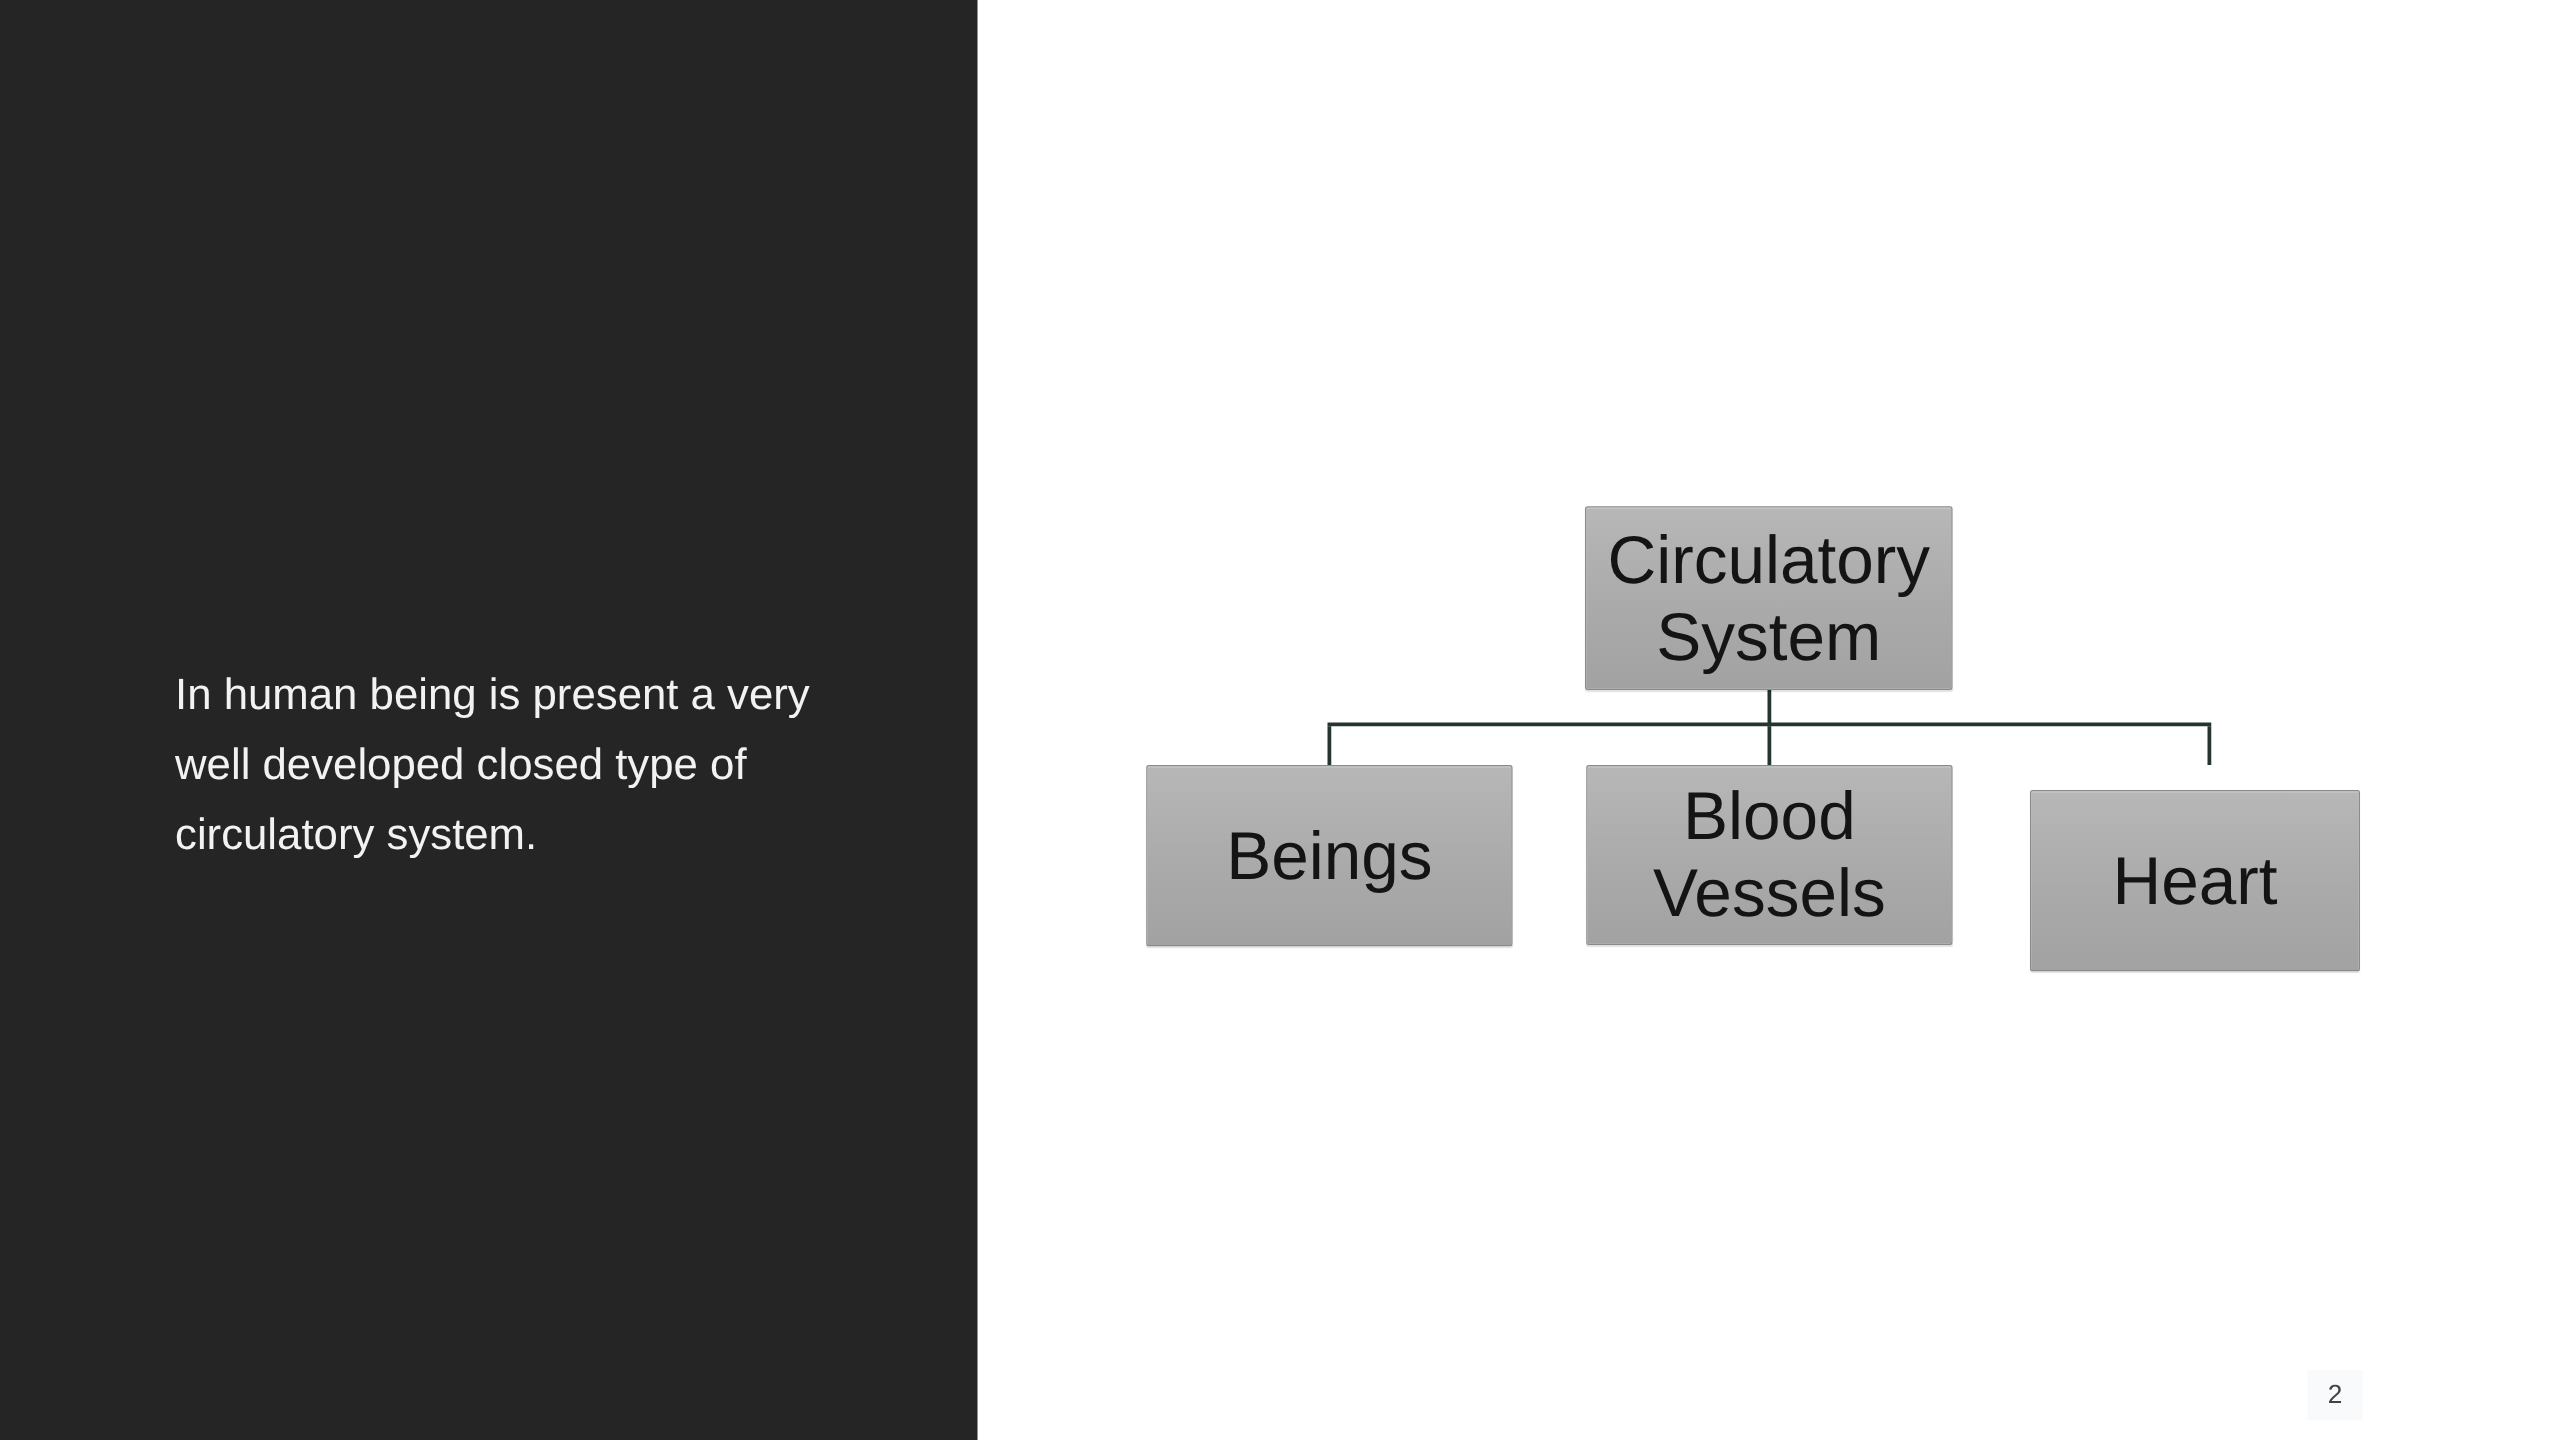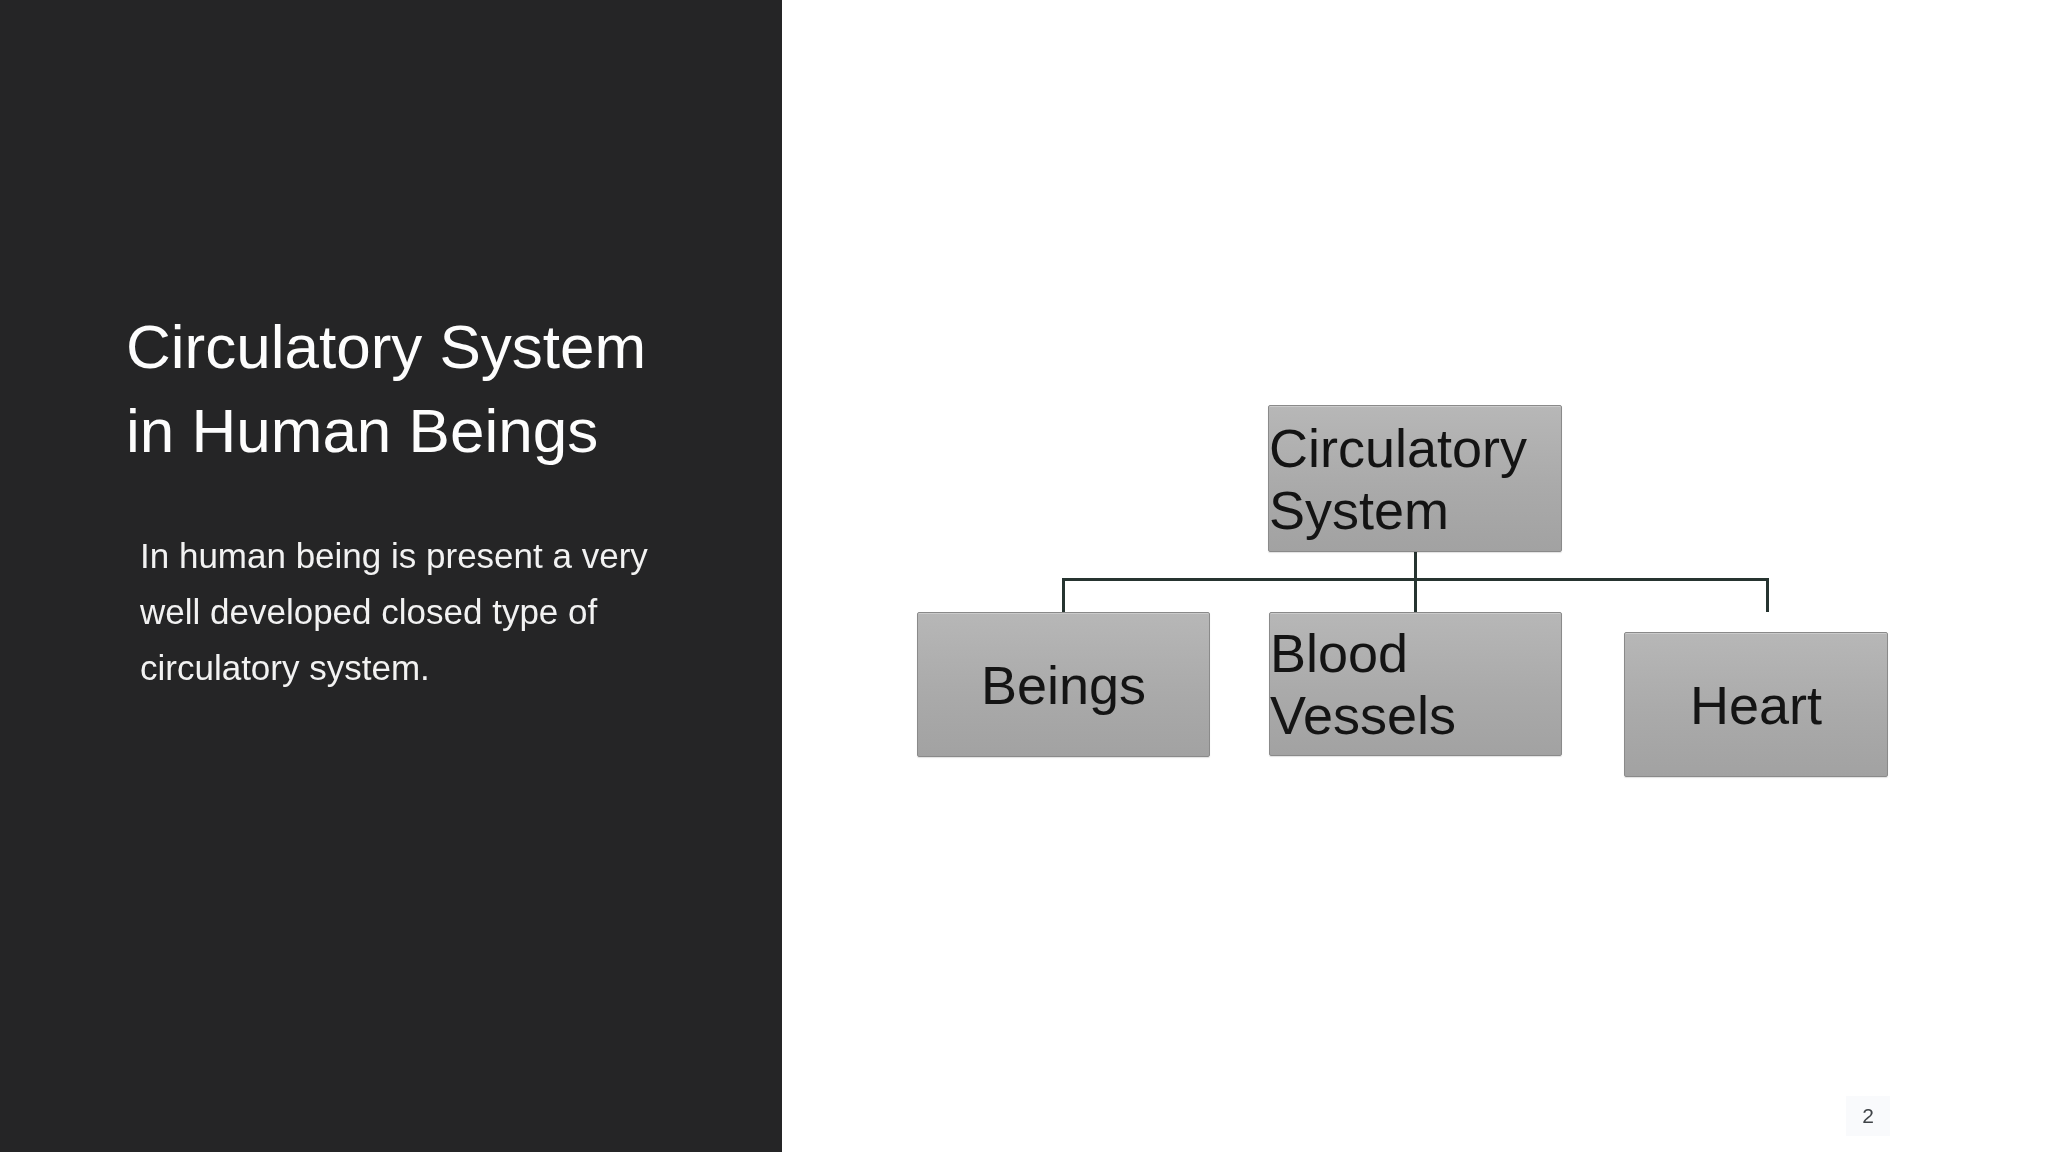--- a/index.html
+++ b/index.html
@@ -41,21 +41,21 @@
     color: #f2f2f2;
   }
   .slide-body p + p { margin-top: 32px; }
 
   
   .node {
     position: absolute;
     display: flex;
     align-items: center;
     justify-content: center;
-    text-align: left;
+    text-align: center;
     background: linear-gradient(180deg, #b7b7b7 0%, #aaaaaa 55%, #a2a2a2 100%);
     border: 1px solid #8a8a8a;
     border-radius: 2px;
     box-shadow: inset 0 1px 0 rgba(255,255,255,0.28), 0 1px 1px rgba(0,0,0,0.12);
     color: #141414;
     font-size: 54px;
     line-height: 62px;
     font-weight: 300;
   }
   .node-root    { left: 1268px; top: 405px; width: 294px; height: 147px; }
@@ -82,21 +82,20 @@
     color: #3f4347;
     background: #f9fafc;
   }
 </style>
 </head>
 <body>
 
 <div class="slide">
 
   <div class="left-panel">
-    <h1 class="slide-title">Circulatory System in Human Beings</h1>
     <div class="slide-body">
       <p>In human being is present a very well developed closed type of circulatory system.</p>
     </div>
   </div>
 
   <div>
     <div class="connector conn-stub"></div>
     <div class="connector conn-hline"></div>
     <div class="connector conn-drop-left"></div>
     <div class="connector conn-drop-center"></div>

